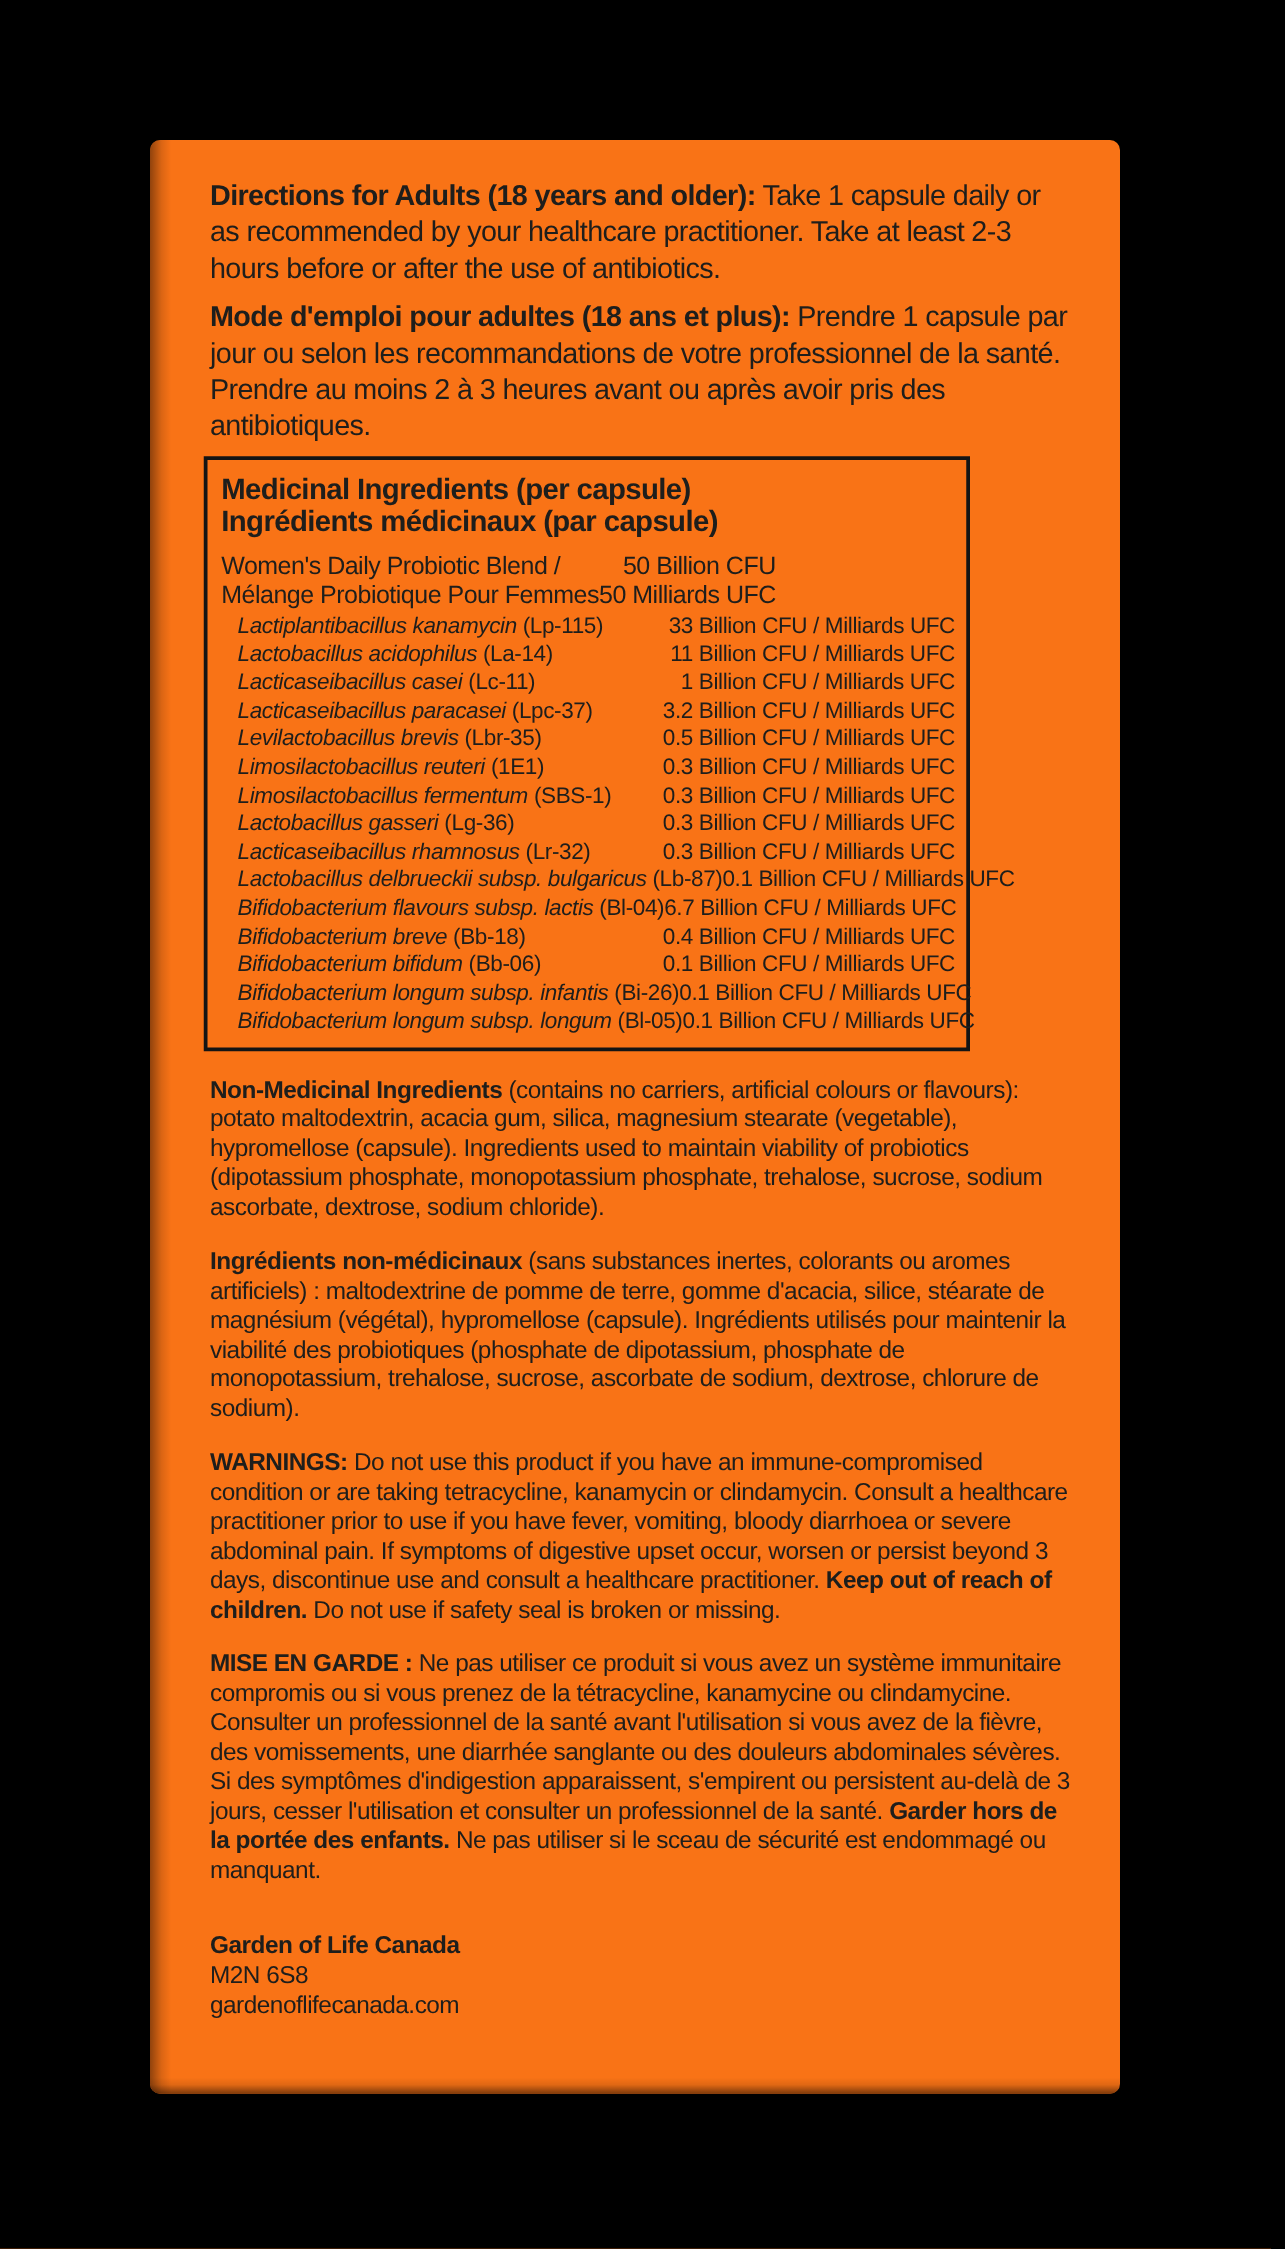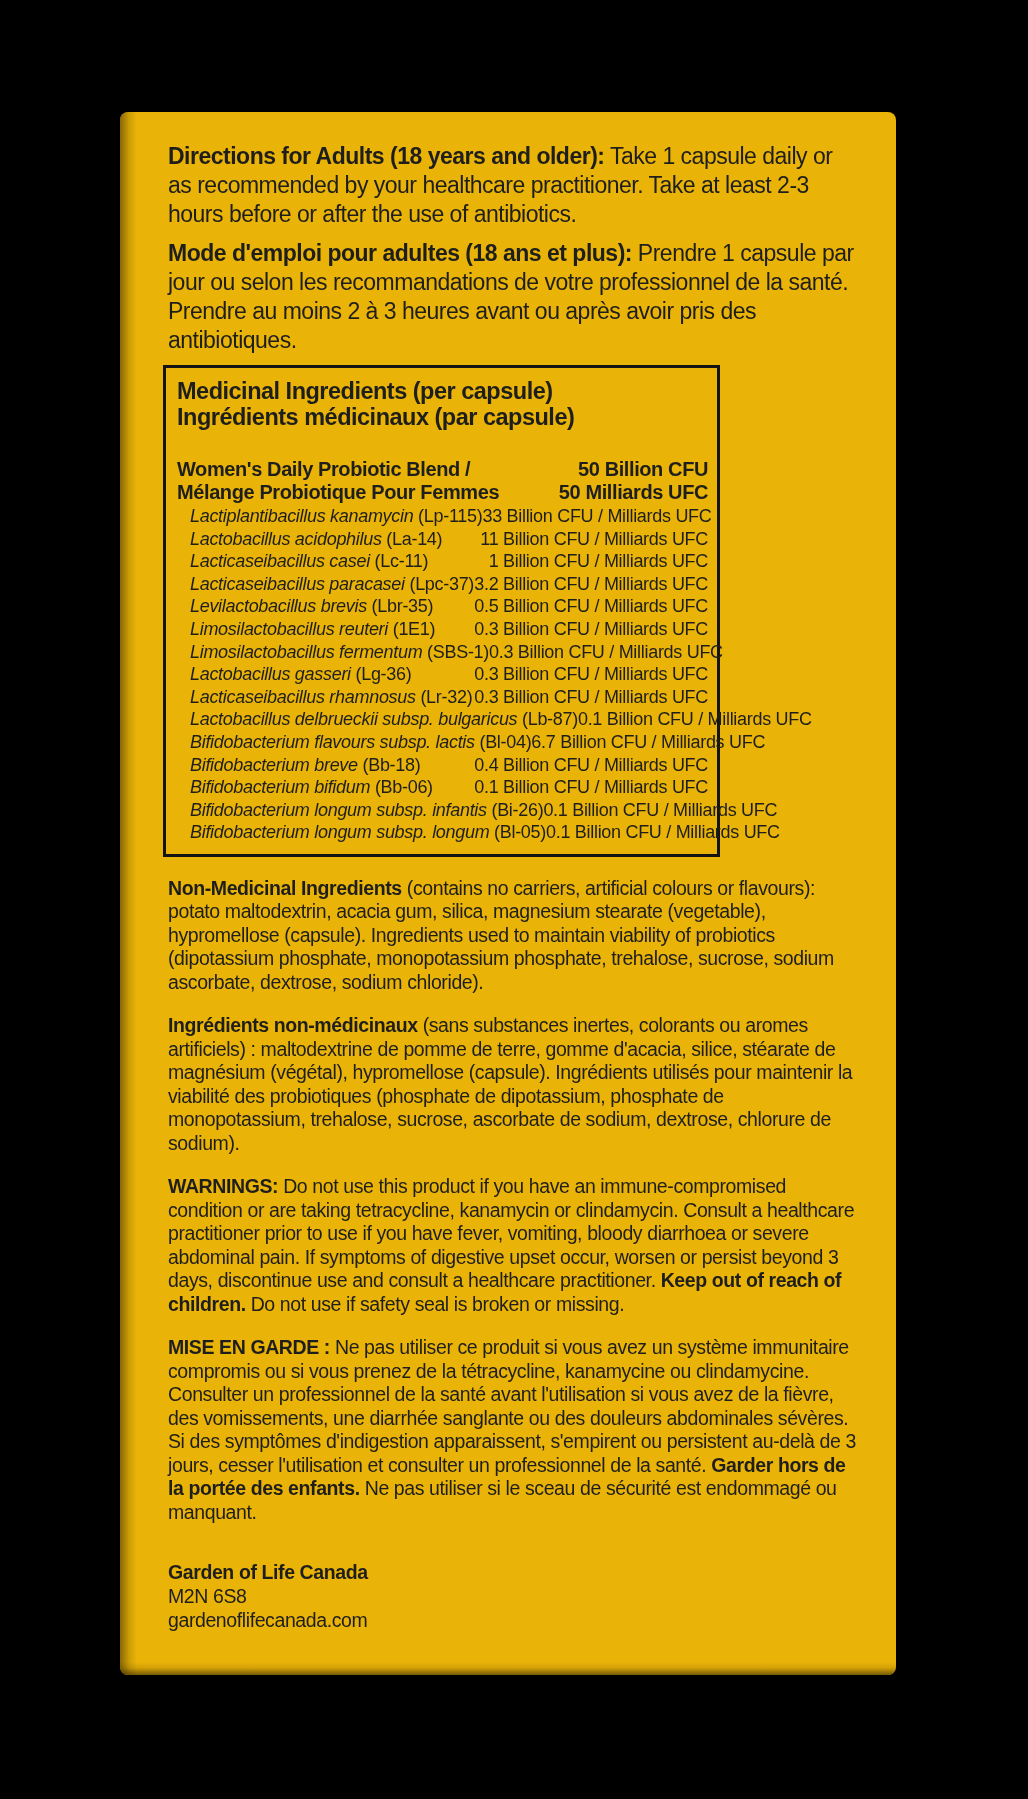--- a/index.html
+++ b/index.html
@@ -6,21 +6,21 @@
   body{
     width:1028px;height:1799px;
     background:#000;
     position:relative;
     font-family:"Liberation Sans",sans-serif;
     -webkit-font-smoothing:antialiased;
   }
   .label{
     position:absolute;left:120px;top:112px;
     width:776px;height:1563px;
-    background:#eab308;
+    background:#f97316;
     border-radius:8px;
     box-sizing:border-box;
     padding:30px 40px 36px 48px;
     overflow:hidden;
     color:#1e1e1c;
   }
   .label::before{ 
     content:'';position:absolute;left:0;top:0;bottom:0;width:17px;
     background:linear-gradient(to right, rgba(0,0,0,0.42), rgba(0,0,0,0.12) 55%, rgba(0,0,0,0));
     border-radius:8px 0 0 8px;pointer-events:none;
@@ -35,32 +35,32 @@
     font-size:23px;line-height:29px;letter-spacing:-0.5px;
     margin-bottom:10px;
   }
   .lead{font-weight:bold;}
   .p-body{
     font-size:19.5px;line-height:23.5px;letter-spacing:-0.4px;
     margin-top:20px;
   }
   .mi-box{
     border:3px solid #141414;
-    width:557px;
+    width:613px;
     margin:10px 0 0 -5px;
     box-sizing:border-box;
     padding:10px 9px 10px 11px;
   }
   .mi-title{
     font-weight:bold;font-size:23.5px;line-height:26px;letter-spacing:-0.5px;
   }
   .mi-blend{
-    display:flex;justify-content:space-between;align-items:flex-end;
-    margin-top:28px;
-    font-weight:bold;font-size:20px;line-height:23px;letter-spacing:-0.4px;
+    display:flex;justify-content:flex-start;align-items:flex-end;
+    margin-top:12px;
+    font-weight:normal;font-size:20px;line-height:23px;letter-spacing:-0.4px;
   }
   .mi-blend .amounts{text-align:right;white-space:nowrap;}
   .mi-rows{margin-top:1px;}
   .mi-row{
     display:flex;justify-content:space-between;
     font-size:18px;line-height:22.6px;letter-spacing:-0.3px;
   }
   .mi-name{padding-left:13px;white-space:nowrap;}
   .mi-species{font-style:italic;}
   .mi-amount{white-space:nowrap;text-align:right;}

